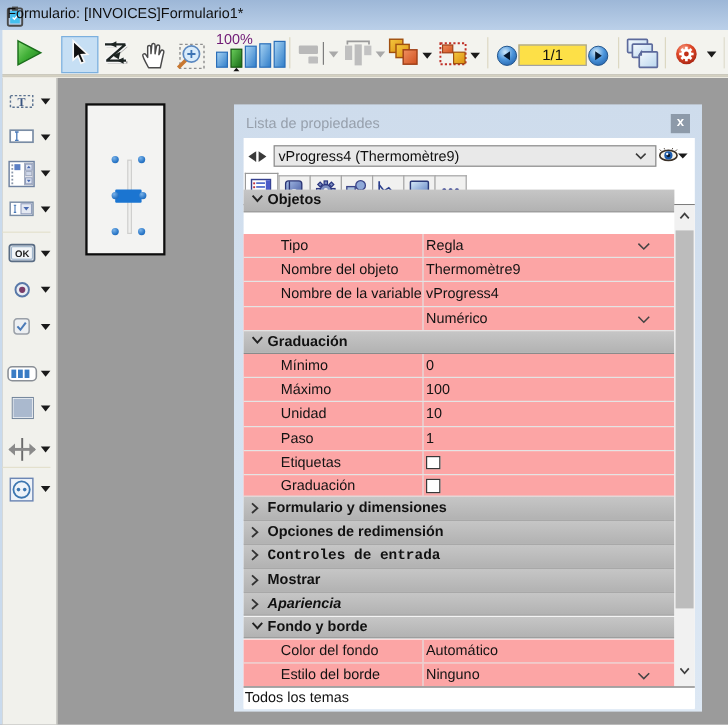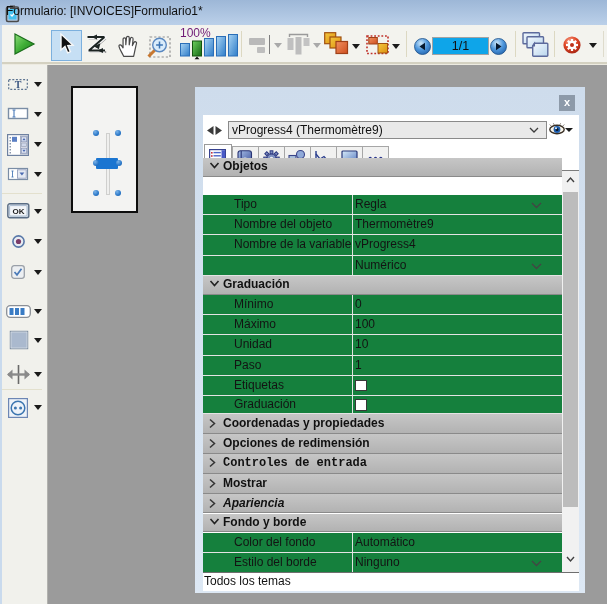--- a/index.html
+++ b/index.html
@@ -31,21 +31,21 @@
   #pcontent{left:7.5px;top:28px;width:376px;height:474.5px;background:#ffffff;}
   #combo{left:25.5px;top:6px;width:314px;height:16px;background:#e9e9e9;border:1px solid #8a8a8a;font-size:12px;color:#101010;line-height:16px;padding-left:3px;}
   
   #tabrow{left:0;top:28.5px;width:376px;height:27px;}
   .tab{position:absolute;top:2px;width:25px;height:22px;background:#f1f1f0;border:1px solid #a6a6a6;border-bottom:none;}
   #tabline{left:0px;top:54.5px;width:376px;height:1px;background:#7d7d7d;}
   
   .hdr{position:absolute;left:0;width:359px;background:linear-gradient(#c6c6c6,#b2b2b2);border-bottom:1.5px solid #8a8a8a;font-size:12px;font-weight:bold;color:#111;}
   .hdr .cv{position:absolute;left:6px;}
   .hdr .tx{position:absolute;left:20.5px;}
-  .row{position:absolute;left:0;width:359px;background:#15803d;border-bottom:1px solid #e4e4e4;font-size:12px;color:#131313;}
+  .row{position:absolute;left:0;width:359px;background:#fca5a5;border-bottom:1px solid #e4e4e4;font-size:12px;color:#131313;}
   .row .lb{position:absolute;left:31.5px;}
   .row .vl{position:absolute;left:152.5px;}
   .row .dv{position:absolute;left:149.5px;top:0;bottom:0;width:1px;background:#e2e2e2;}
   .chk{position:absolute;left:152.5px;width:9.5px;height:9.5px;border:1.5px solid #383838;background:#fff;}
   .rowchev{position:absolute;left:328px;}
   
   #sbar{left:359px;top:55.5px;width:17px;height:402.5px;background:#f1f1f1;}
   #sthumb{left:1.5px;top:21px;width:14.5px;height:315px;background:#bcbcbc;}
   #statusbar{left:0;top:457px;width:376px;height:17.5px;background:#fff;border-top:1px solid #6f6f6f;font-size:12px;color:#111;}
   svg{position:absolute;overflow:visible;}
@@ -175,21 +175,21 @@
     <defs>
         <radialGradient id="sp" cx="0.4" cy="0.3" r="0.9">
           <stop offset="0" stop-color="#cfe8fa"></stop>
           <stop offset="0.45" stop-color="#4d96dc"></stop>
           <stop offset="1" stop-color="#15529c"></stop>
         </radialGradient>
       </defs>
     <circle cx="8.5" cy="8.5" r="8" fill="url(#sp)" stroke="#1c4f88" stroke-width="0.8"></circle>
     <path d="M11 4.8 L5.5 8.5 L11 12.2 Z" fill="#06182e"></path>
   </svg>
-  <div class="abs" style="left:432px;top:36.5px;width:55px;height:16.5px;background:#0ea5e9;border:1px solid #a2a2a2;font-size:12.5px;color:#111;text-align:center;line-height:17px;">1/1</div>
+  <div class="abs" style="left:432px;top:36.5px;width:55px;height:16.5px;background:#fde047;border:1px solid #a2a2a2;font-size:12.5px;color:#111;text-align:center;line-height:17px;">1/1</div>
   <svg class="abs" style="left:490px;top:37.5px" width="17" height="17" viewBox="0 0 17 17">
     <circle cx="8.5" cy="8.5" r="8" fill="url(#sp)" stroke="#1c4f88" stroke-width="0.8"></circle>
     <path d="M6 4.8 L11.5 8.5 L6 12.2 Z" fill="#06182e"></path>
   </svg>
   <div class="vsep abs" style="left:515px;"></div>
 
   <svg class="abs" style="left:522px;top:31.5px" width="27" height="26" viewBox="0 0 27 26">
     <defs>
         <linearGradient id="pg" x1="0" y1="0" x2="1" y2="1">
           <stop offset="0" stop-color="#f4f9fd"></stop>
@@ -312,20 +312,21 @@
   <div id="track" class="abs"></div>
   <div id="thumb" class="abs"></div>
   <div class="hdl abs" style="left:93px;top:130px;"></div>
   <div class="hdl abs" style="left:115px;top:130px;"></div>
   <div class="hdl abs" style="left:93px;top:160px;"></div>
   <div class="hdl abs" style="left:115.5px;top:160px;"></div>
   <div class="hdl abs" style="left:93px;top:190px;"></div>
   <div class="hdl abs" style="left:115px;top:190px;"></div>
 
   <div id="panel" class="abs">
+    <div id="ptitle" class="abs">Lista de propiedades</div>
     <div id="pclose" class="abs">x</div>
     <div id="pcontent" class="abs">
 
       <svg class="abs" style="left:4.5px;top:11px" width="18" height="9" viewBox="0 0 18 9">
         <path d="M6.5 0 L6.5 9 L0 4.5 Z" fill="#3a3a3a"></path>
         <path d="M8.5 0 L8.5 9 L15 4.5 Z" fill="#3a3a3a"></path>
       </svg>
       <div id="combo" class="abs">vProgress4 (Thermomètre9)
         <svg style="position:absolute;right:7px;top:5px" width="10" height="6" viewBox="0 0 10 6">
             <path d="M1 1 L5 5 L9 1" stroke="#3c3c3c" stroke-width="1.3" fill="none"></path>
@@ -498,21 +499,21 @@
           </div>
         <div class="row abs" style="top:281px;height:17px;line-height:17px;">
             <div class="dv"></div>
             <span class="lb">Graduación</span>
             <span class="chk" style="top:3px"></span>
           </div>
         <div class="hdr abs" style="top:299px;height:18.5px;line-height:18.5px;">
             <span class="cv"><svg width="7" height="11" viewBox="0 0 7 11" style="position:relative;top:2px">
                 <path d="M1 1.5 L5.5 5.5 L1 9.5" stroke="#333" stroke-width="1.5" fill="none"></path>
               </svg></span>
-            <span class="tx">Coordenadas y propiedades</span>
+            <span class="tx">Formulario y dimensiones</span>
           </div>
         <div class="hdr abs" style="top:319px;height:18.5px;line-height:18.5px;">
             <span class="cv"><svg width="7" height="11" viewBox="0 0 7 11" style="position:relative;top:2px">
                 <path d="M1 1.5 L5.5 5.5 L1 9.5" stroke="#333" stroke-width="1.5" fill="none"></path>
               </svg></span>
             <span class="tx">Opciones de redimensión</span>
           </div>
         <div class="hdr abs" style="top:339px;height:18.5px;line-height:18.5px;font-family:Liberation Mono, monospace;">
             <span class="cv"><svg width="7" height="11" viewBox="0 0 7 11" style="position:relative;top:2px">
                 <path d="M1 1.5 L5.5 5.5 L1 9.5" stroke="#333" stroke-width="1.5" fill="none"></path>

